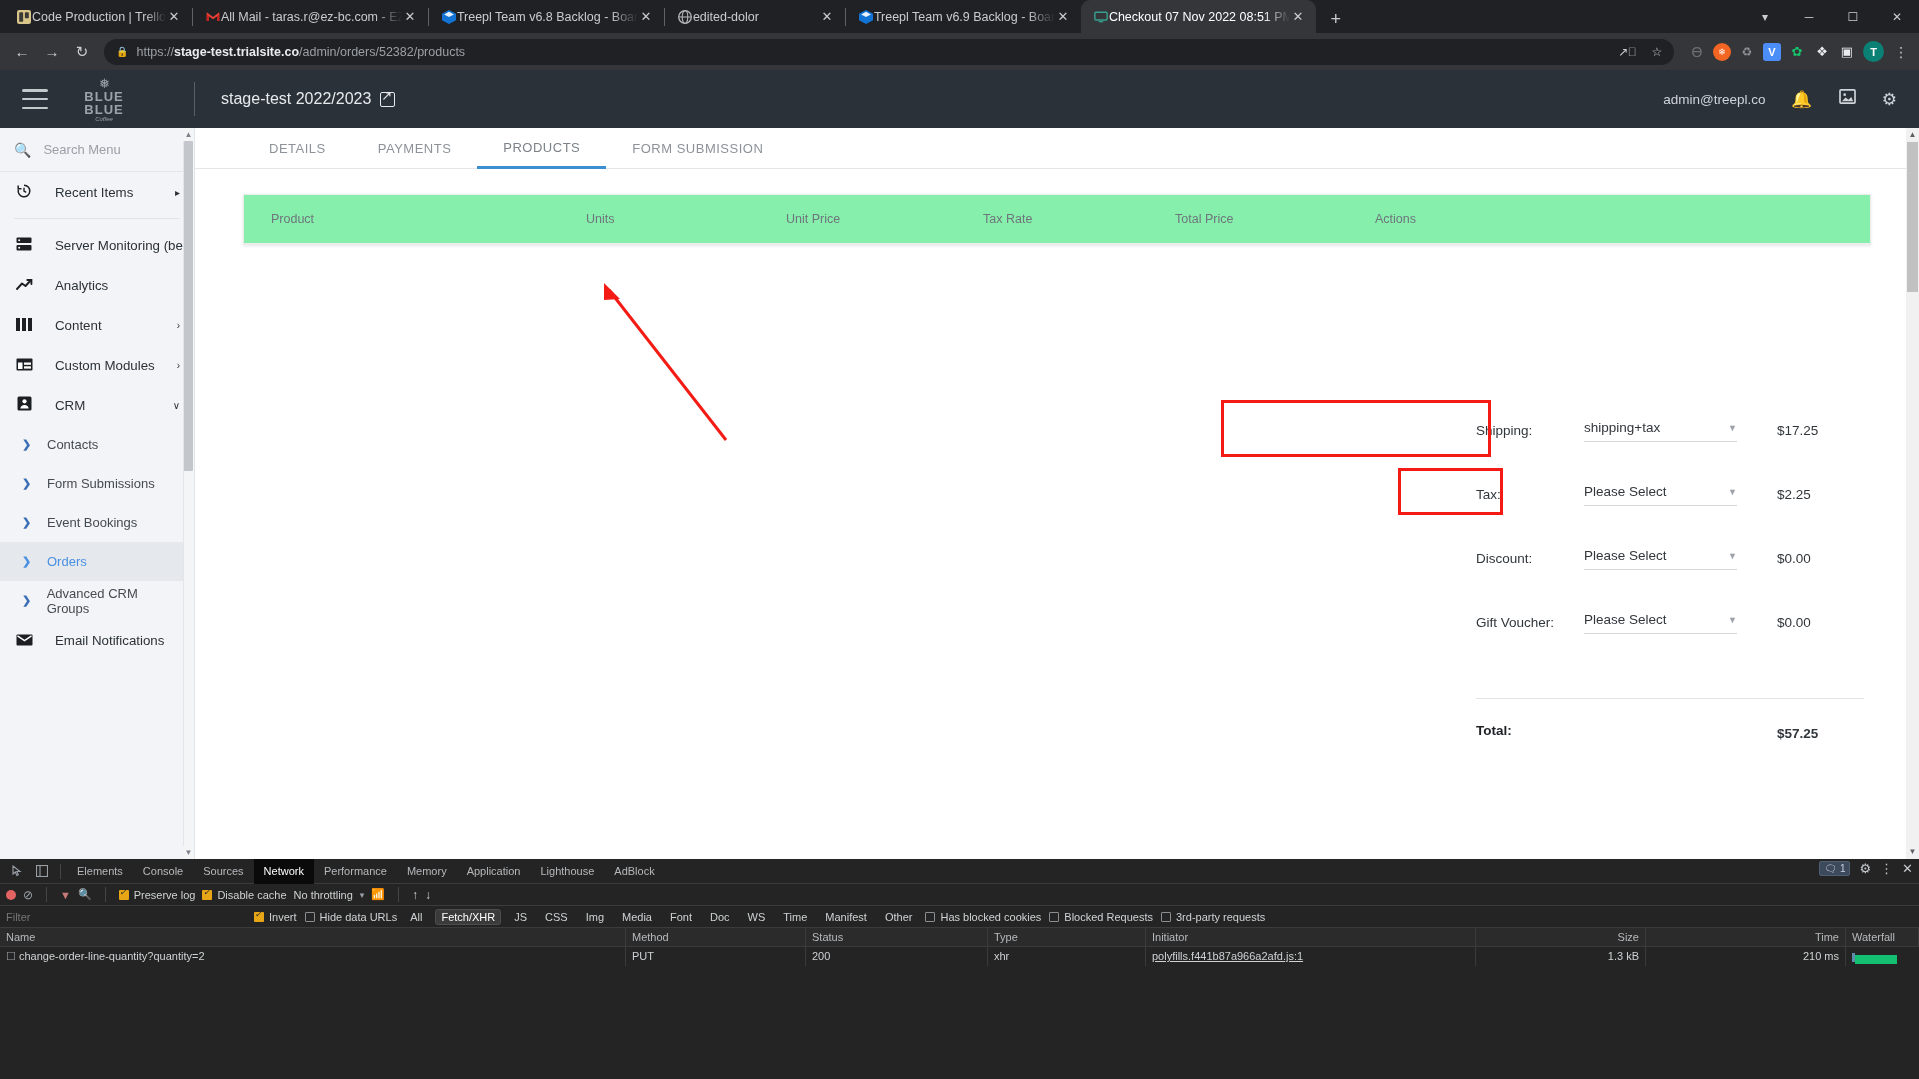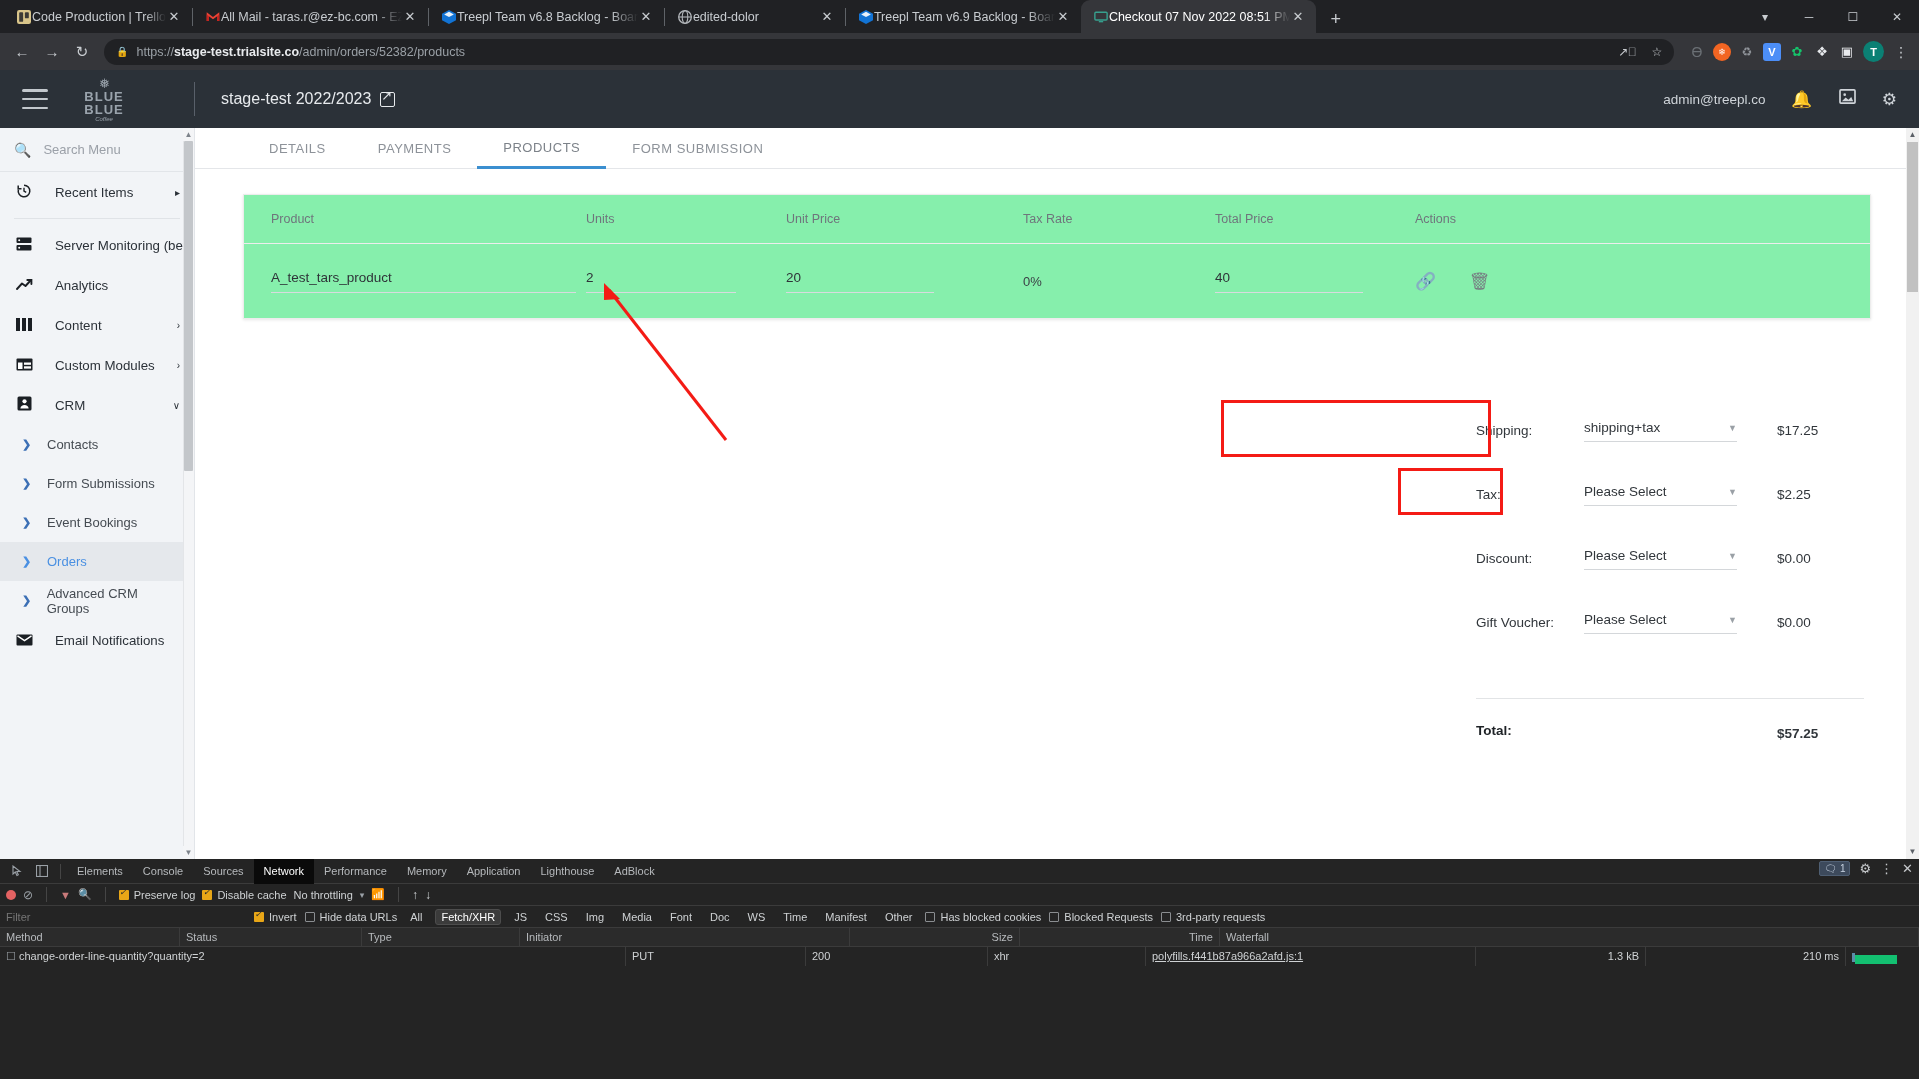--- a/index.html
+++ b/index.html
@@ -91,21 +91,21 @@
   .tabitem { padding:0 26px; height:41px; display:flex; align-items:center; font-size:13px; letter-spacing:.5px; color:#8d9299; }
   .tabitem.active { color:#7c8289; border-bottom:3px solid #3b8fd0; font-weight:500; }
 
   .card { margin:25px 48px 0 48px; background:#86efac; border:1px solid #ececec; box-shadow:0 1px 3px rgba(0,0,0,.10); }
   .prod-head, .prod-row { display:flex; align-items:center; }
   .prod-head { height:49px; border-bottom:1px solid #ededed; }
   .prod-row { height:74px; }
   .c1 { flex:0 0 342px; padding-left:27px; }
   .c2 { flex:0 0 200px; }
   .c3 { flex:0 0 197px; }
-  .c4 { flex:0 0 192px;margin-left:40px; }
+  .c4 { flex:0 0 192px; }
   .c5 { flex:0 0 200px; }
   .c6 { flex:1 1 auto; }
   .th { font-size:12.5px; color:#6f757c; }
   .fld { border-bottom:1px solid #d8dbde; padding-bottom:7px; font-size:13.5px; color:#2e3338; width:auto; }
   .c1 .fld { width:305px; } .c2 .fld { width:150px; } .c3 .fld { width:148px; } .c5 .fld { width:148px; }
   .plain { font-size:13px; color:#3b4046; }
   .act-ic { font-size:17px; color:#767b81; margin-right:28px; display:inline-block; }
 
   .addnew { margin:36px 0 0 50px; color:#3e8fd8; font-size:13.5px; }
 
@@ -441,41 +441,20 @@
 
       <div class="card">
         <div class="prod-head">
           <div class="c1 th">Product</div>
           <div class="c2 th">Units</div>
           <div class="c3 th">Unit Price</div>
           <div class="c4 th">Tax Rate</div>
           <div class="c5 th">Total Price</div>
           <div class="c6 th">Actions</div>
         </div>
-        <div class="prod-row">
-          <div class="c1">
-              <div class="fld">A_test_tars_product</div>
-            </div>
-          <div class="c2">
-              <div class="fld">2</div>
-            </div>
-          <div class="c3">
-              <div class="fld">20</div>
-            </div>
-          <div class="c4">
-              <div class="plain">0%</div>
-            </div>
-          <div class="c5">
-              <div class="fld">40</div>
-            </div>
-          <div class="c6">
-            <span class="act-ic">🔗</span>
-            <span class="act-ic">🗑</span>
-          </div>
-        </div>
       </div>
 
 
       <div class="totals">
         <div class="trow">
           <div class="tlabel">Shipping:</div>
           <div class="tsel">
             <span>shipping+tax</span>
             <span class="caret">▼</span>
           </div>
@@ -622,20 +601,21 @@
         <span>Blocked Requests</span>
       </span>
     <span class="ckl">
         <i class="ck off"></i>
         <span>3rd-party requests</span>
       </span>
   </div>
 
   <div class="net-table">
     <div class="net-head">
+      <div class="colname">Name</div>
       <div class="colmethod">Method</div>
       <div class="colstatus">Status</div>
       <div class="coltype">Type</div>
       <div class="colinit">Initiator</div>
       <div class="colsize right-al">Size</div>
       <div class="coltime right-al">Time</div>
       <div class="colwf">Waterfall</div>
     </div>
     <div class="net-body">
       <div class="net-row">

